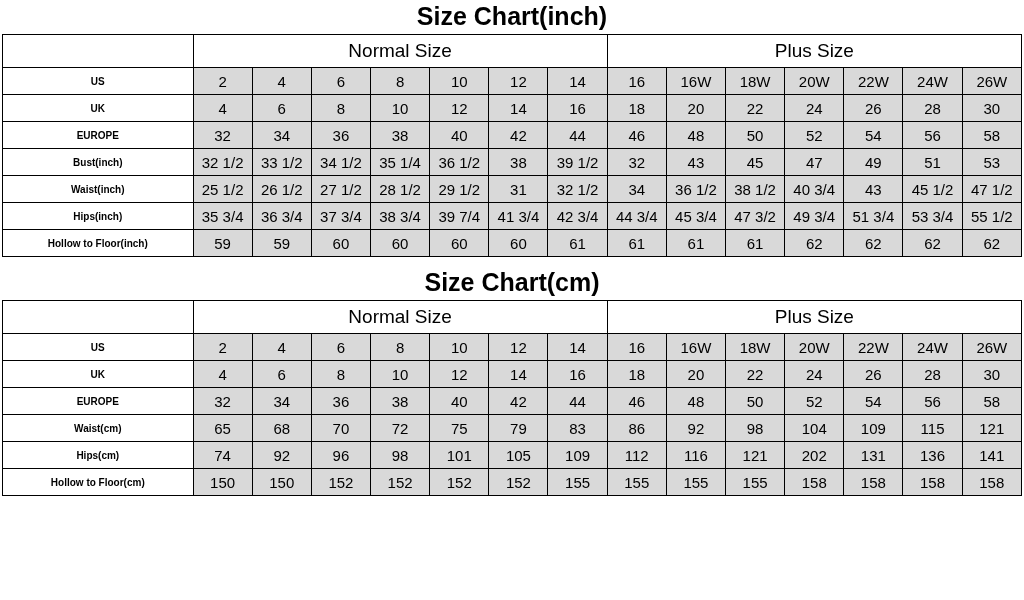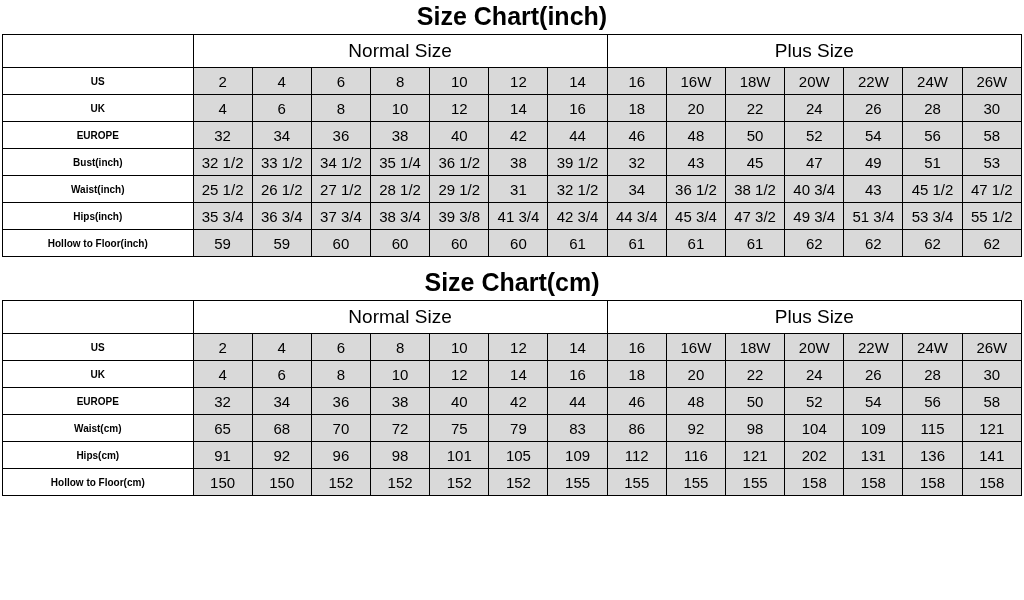--- a/index.html
+++ b/index.html
@@ -178,21 +178,21 @@
           <td>43</td>
           <td>45 1/2</td>
           <td>47 1/2</td>
         </tr>
         <tr>
           <td class="rowlabel">Hips(inch)</td>
           <td>35 3/4</td>
           <td>36 3/4</td>
           <td>37 3/4</td>
           <td>38 3/4</td>
-          <td>39 3/8</td>
+          <td>39 7/4</td>
           <td>41 3/4</td>
           <td>42 3/4</td>
           <td>44 3/4</td>
           <td>45 3/4</td>
           <td>47 3/2</td>
           <td>49 3/4</td>
           <td>51 3/4</td>
           <td>53 3/4</td>
           <td>55 1/2</td>
         </tr>
@@ -308,21 +308,21 @@
           <td>86</td>
           <td>92</td>
           <td>98</td>
           <td>104</td>
           <td>109</td>
           <td>115</td>
           <td>121</td>
         </tr>
         <tr>
           <td class="rowlabel">Hips(cm)</td>
-          <td>91</td>
+          <td>74</td>
           <td>92</td>
           <td>96</td>
           <td>98</td>
           <td>101</td>
           <td>105</td>
           <td>109</td>
           <td>112</td>
           <td>116</td>
           <td>121</td>
           <td>202</td>

